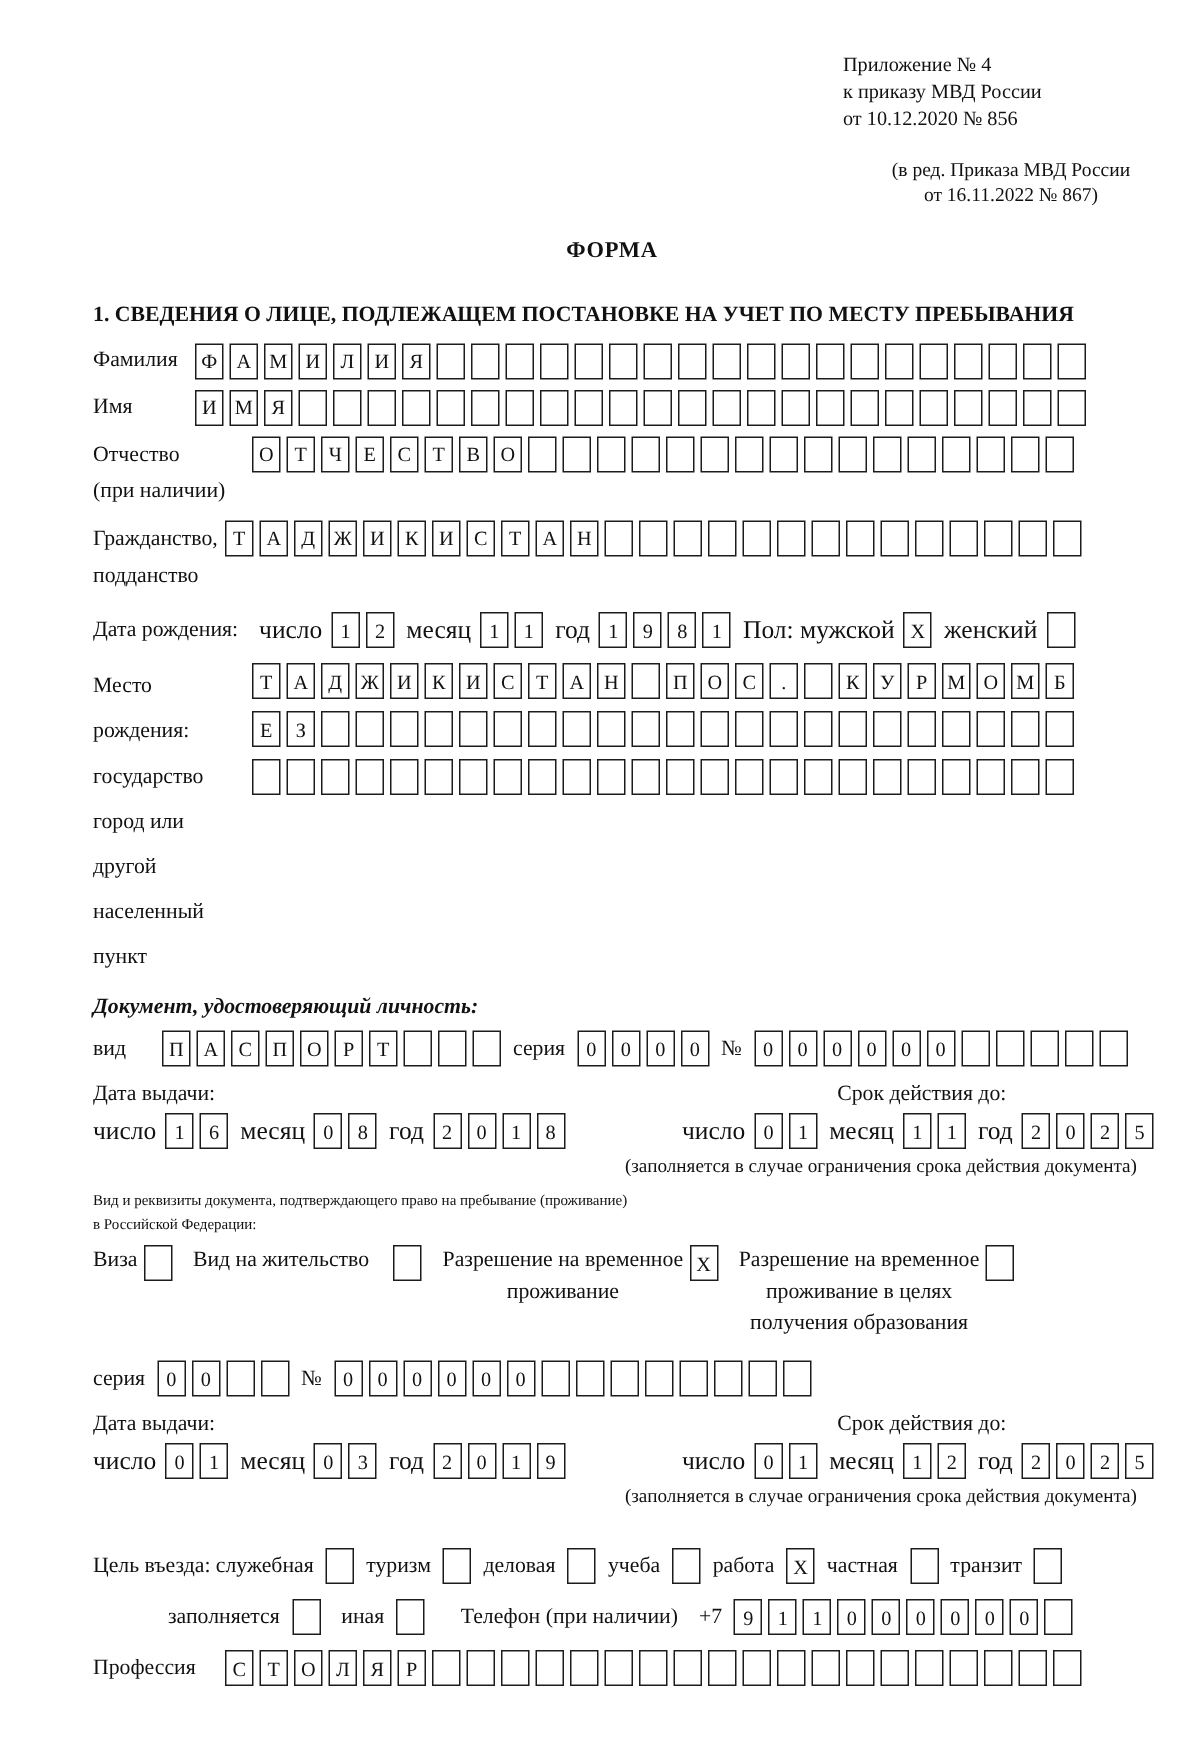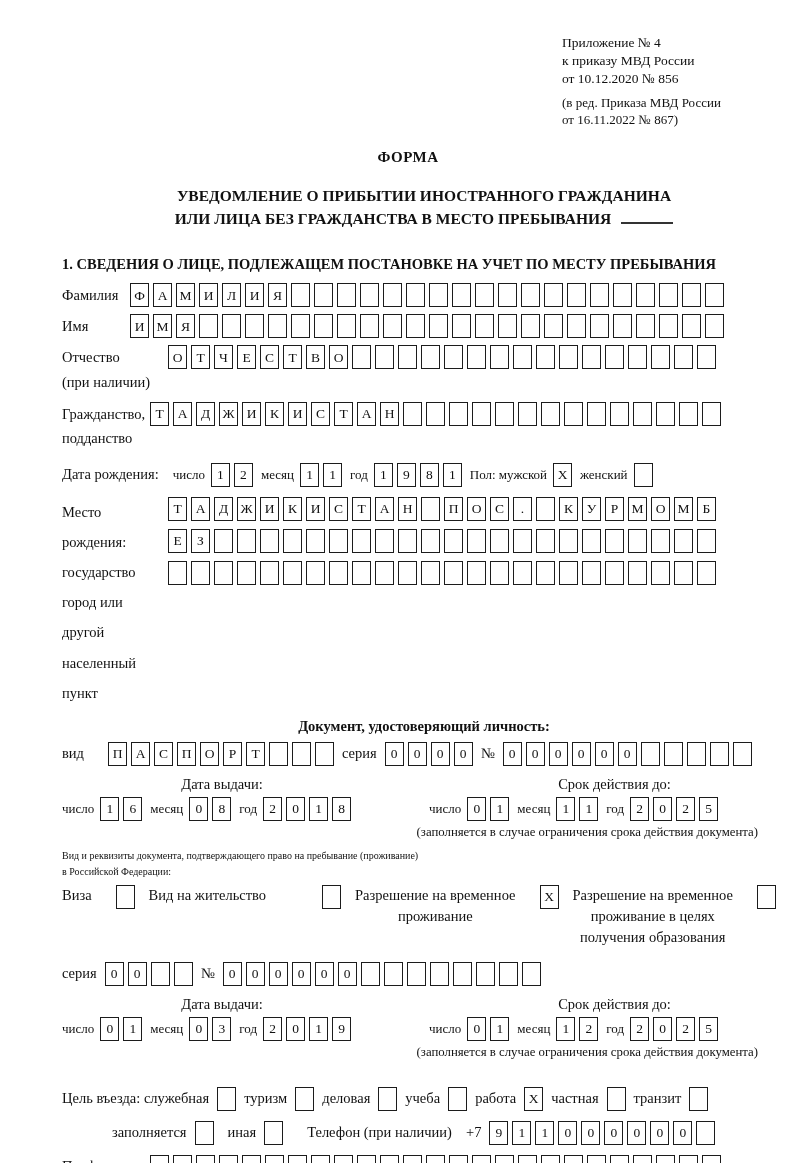--- a/index.html
+++ b/index.html
@@ -1,68 +1,64 @@
 <!DOCTYPE html>
 <html lang="ru"><head>
 <meta charset="utf-8">
 <style>
   html,body{margin:0;padding:0;background:#fff;color:#111;
     font-family:"Liberation Serif","DejaVu Serif",serif;}
   .page{width:800px;min-height:1163px;box-sizing:border-box;
     padding:34px 14px 30px 62px;background:#fff;}
   
   .annex{margin-left:500px;font-size:13.5px;line-height:1.35;}
-  .annex .edit{margin-top:5px;font-size:13px;}
+  .annex .edit{margin-top:15px;font-size:13px;text-align:center;}
   .forma{text-align:center;padding-right:32px;font-weight:bold;font-size:15px;margin-top:20px;letter-spacing:.5px;}
   .title{text-align:center;font-weight:bold;font-size:15.5px;margin-top:18px;line-height:1.5;}
   .blank-line{display:inline-block;width:52px;border-bottom:2px solid #333;height:14px;margin-left:10px;}
   .section-h{font-weight:bold;font-size:14.5px;margin-top:26px;margin-bottom:10px;}
   
   .row{display:flex;align-items:center;margin-top:7px;}
   .row.top{align-items:flex-start;}
   .lbl{font-size:14.5px;flex:none;}
   .cells{display:flex;gap:4px;flex:none;}
   .cell{width:17px;height:22px;border:1.6px solid #1c1c1c;flex:none;
     display:flex;align-items:center;justify-content:center;
     font-size:13.5px;line-height:1;background:#fff;}
   .stack .cells{margin-bottom:8px;}
   .mini{display:flex;align-items:center;gap:6px;flex:none;}
-  .mini .lbl{font-size:13px;}
-  .center-b{font-weight:bold;text-align:center;font-size:14.5px;margin-top:10px;}
+  .mini .lbl{font-size:17px;}
+  .center-b{font-weight:bold;text-align:left;font-size:14.5px;margin-top:10px;font-style:italic;}
   .dual-head{display:flex;margin-top:10px;font-size:14.5px;}
-  .dh-left{width:336px;text-align:center;}
+  .dh-left{width:336px;text-align:left;}
   .dh-spacer{width:64px;}
   .dh-right{width:360px;text-align:center;}
   .note-right{text-align:right;padding-right:28px;font-size:12.8px;margin-top:4px;}
   .plain{font-size:10px;margin-top:10px;}
-  .opt{display:flex;align-items:flex-start;gap:24px;flex:none;}
+  .opt{display:flex;align-items:flex-start;gap:4px;flex:none;}
   .opt .txt{font-size:14.5px;text-align:center;line-height:1.45;}
   .gap8{width:8px;flex:none;} .gap14{width:14px;flex:none;} .gap24{width:24px;flex:none;}
 </style>
 </head>
 <body>
 
 <div class="page">
 
   <div class="annex">
     <div>Приложение № 4</div>
     <div>к приказу МВД России</div>
     <div>от 10.12.2020 № 856</div>
     <div class="edit">
       <div>(в ред. Приказа МВД России</div>
       <div>от 16.11.2022 № 867)</div>
     </div>
   </div>
 
   <div class="forma">ФОРМА</div>
 
-  <div class="title">
-    <div>УВЕДОМЛЕНИЕ О ПРИБЫТИИ ИНОСТРАННОГО ГРАЖДАНИНА</div>
-    <div><span>ИЛИ ЛИЦА БЕЗ ГРАЖДАНСТВА В МЕСТО ПРЕБЫВАНИЯ</span><span class="blank-line"></span></div>
-  </div>
 
   <div class="section-h">1. СВЕДЕНИЯ О ЛИЦЕ, ПОДЛЕЖАЩЕМ ПОСТАНОВКЕ НА УЧЕТ ПО МЕСТУ ПРЕБЫВАНИЯ</div>
 
   <div class="row">
     <span class="lbl" style="width:68px">Фамилия</span>
     <div class="cells">
         <span class="cell">Ф</span>
         <span class="cell">А</span>
         <span class="cell">М</span>
         <span class="cell">И</span>

